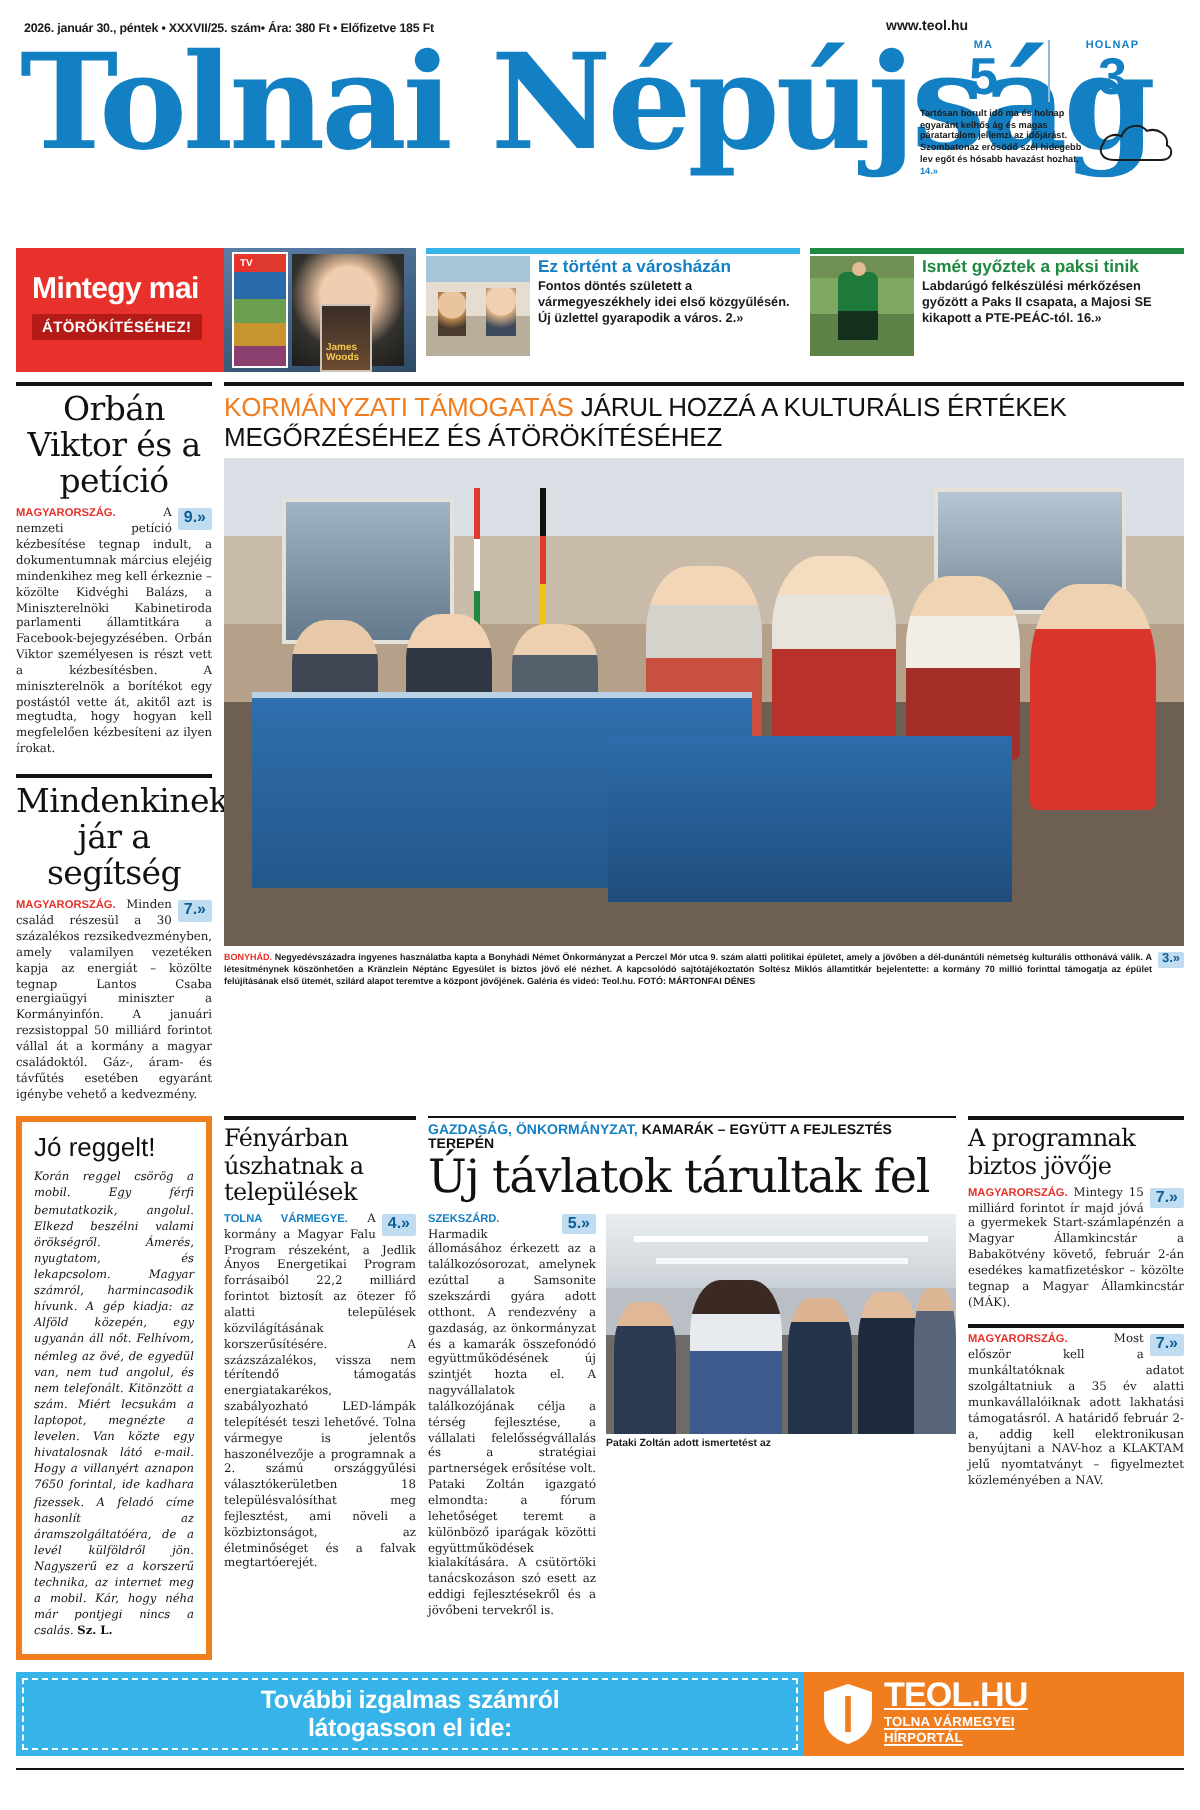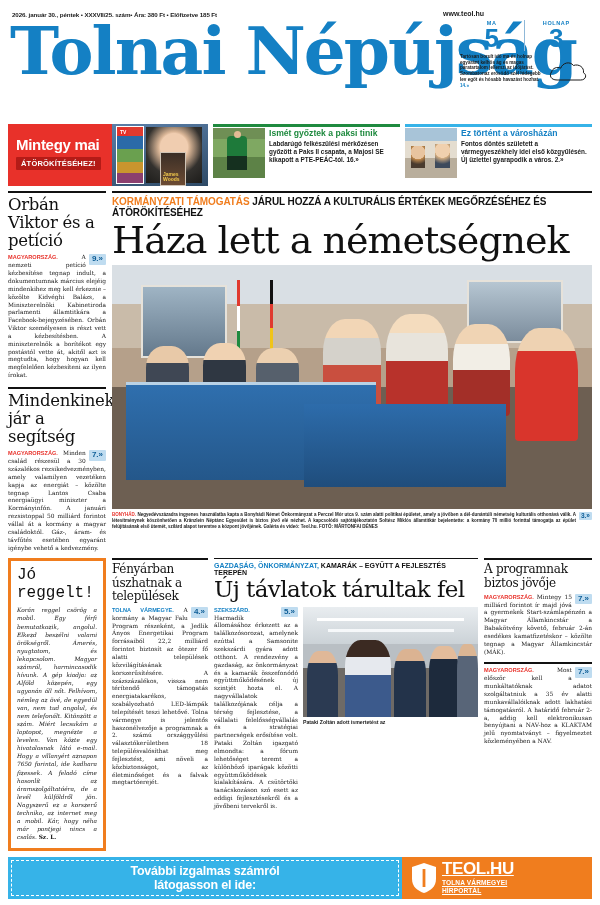--- a/index.html
+++ b/index.html
@@ -120,35 +120,36 @@
 
   .rule-thick { border-top: 2.5px solid #111; margin-bottom: 3px; }
   .rule-thin { border-top: 1px solid #111; }
 
   .art-h {
     font-family: "DejaVu Serif", serif;
     font-weight: 400;
     font-size: 16.5px; line-height: 1.08;
     letter-spacing: -0.3px;
     margin-bottom: 5px;
+    text-align: center;
   }
   .art-body {
     font-family: "DejaVu Serif", serif;
     font-size: 5.9px; line-height: 1.33; text-align: justify; color: #1a1a1a;
   }
   .loc { color: #e8312a; font-weight: 700; font-family: "Liberation Sans", sans-serif; font-size: 5.6px; }
   .pgref {
     display: inline-block; background: #bfdcf0; color: #0d5d96;
     font-weight: 700; font-size: 8px; padding: 0px 3px; border-radius: 1px;
     font-family: "Liberation Sans", sans-serif;
     float: right; margin-left: 3px;
   }
 
   
-  .kicker { font-size: 10px; font-weight: 700; letter-spacing: -0.1px; margin-bottom: 3px; }
+  .kicker { font-size: 13px; font-weight: 400; letter-spacing: -0.1px; margin-bottom: 3px; }
   .kicker .hl { color: #f07d1e; }
   .lead-h {
     font-family: "DejaVu Serif", serif;
     font-size: 38px; line-height: 1.0; letter-spacing: -1px;
     margin: 2px 0 6px 0;
   }
   .lead-photo {
     position: relative; width: 100%; height: 244px; overflow: hidden;
     background: linear-gradient(180deg,#cfd9e2 0 14%, #b8a99a 14% 52%, #8d7a68 52%);
   }
@@ -192,21 +193,21 @@
   .bottomgrid { display: flex; gap: 6px; margin-top: 6px; }
   .bcol-1 { width: 98px; flex-shrink: 0; }
   .bcol-2 { width: 96px; flex-shrink: 0; }
   .bcol-3 { flex: 1; }
   .bcol-4 { width: 108px; flex-shrink: 0; }
 
   .goodmorning {
     border: 3px solid #f07d1e; padding: 5px 6px 6px 6px;
   }
   .gm-title {
-    font-family: Liberation Mono, monospace; font-size: 16px; margin-bottom: 4px;
+    font-family: Liberation Sans, sans-serif; font-size: 13px; margin-bottom: 4px;
   }
   .gm-body {
     font-family: "DejaVu Serif", serif; font-style: italic;
     font-size: 5.8px; line-height: 1.4; text-align: justify;
   }
   .gm-sign { font-weight: 700; font-style: normal; }
 
   .sub-h {
     font-family: "DejaVu Serif", serif; font-size: 12px; line-height: 1.1;
     letter-spacing: -0.3px; margin-bottom: 4px;
@@ -309,38 +310,38 @@
           <div class="mag-book">
             <div class="mag-book-txt">James Woods</div>
           </div>
         </div>
         <div class="promo-ad-title">Mintegy mai</div>
         <div class="promo-ad-sub">ÁTÖRÖKÍTÉSÉHEZ!</div>
       </div>
     </div>
 
     <div class="promo-item">
+      <div class="bar" style="background:#36b3e8"></div>
+      <div class="promo-thumb">
+        <div class="thumb-cityhall"></div>
+      </div>
+      <div class="promo-txt">
+        <div class="promo-h" style="color:#1480c4">Ez történt a városházán</div>
+        <div class="promo-p"><span>Fontos döntés született a vármegyeszékhely idei első közgyűlésén. Új üzlettel gyarapodik a város.</span> <span class="pg">2.»</span></div>
+      </div>
+    </div>
+
+    <div class="promo-item">
       <div class="bar" style="background:#1f8a3f"></div>
       <div class="promo-thumb">
         <div class="thumb-football"></div>
       </div>
       <div class="promo-txt">
         <div class="promo-h" style="color:#1f8a3f">Ismét győztek a paksi tinik</div>
         <div class="promo-p"><span>Labdarúgó felkészülési mérkőzésen győzött a Paks II csapata, a Majosi SE kikapott a PTE-PEÁC-tól.</span> <span class="pg">16.»</span></div>
-      </div>
-    </div>
-
-    <div class="promo-item">
-      <div class="bar" style="background:#36b3e8"></div>
-      <div class="promo-thumb">
-        <div class="thumb-cityhall"></div>
-      </div>
-      <div class="promo-txt">
-        <div class="promo-h" style="color:#1480c4">Ez történt a városházán</div>
-        <div class="promo-p"><span>Fontos döntés született a vármegyeszékhely idei első közgyűlésén. Új üzlettel gyarapodik a város.</span> <span class="pg">2.»</span></div>
       </div>
     </div>
   </div>
 
   <div class="maingrid">
 
     <div class="col-left">
 
       <div class="rule-thick"></div>
       <div>
@@ -362,21 +363,20 @@
         </div>
       </div>
     </div>
 
     <div class="col-center">
       <div class="rule-thick"></div>
       <div class="kicker">
         <span class="hl">KORMÁNYZATI TÁMOGATÁS</span>
         <span>JÁRUL HOZZÁ A KULTURÁLIS ÉRTÉKEK MEGŐRZÉSÉHEZ ÉS ÁTÖRÖKÍTÉSÉHEZ</span>
       </div>
-      <div class="lead-h">Háza lett a németségnek</div>
 
       <div class="lead-photo">
         <div class="lp-wall"></div>
         <div class="lp-win"></div>
         <div class="lp-win2"></div>
         <div class="lp-flag1"></div>
         <div class="lp-flag2"></div>
         <div class="lp-p1"></div>
         <div class="lp-p2"></div>
         <div class="lp-p3"></div>

